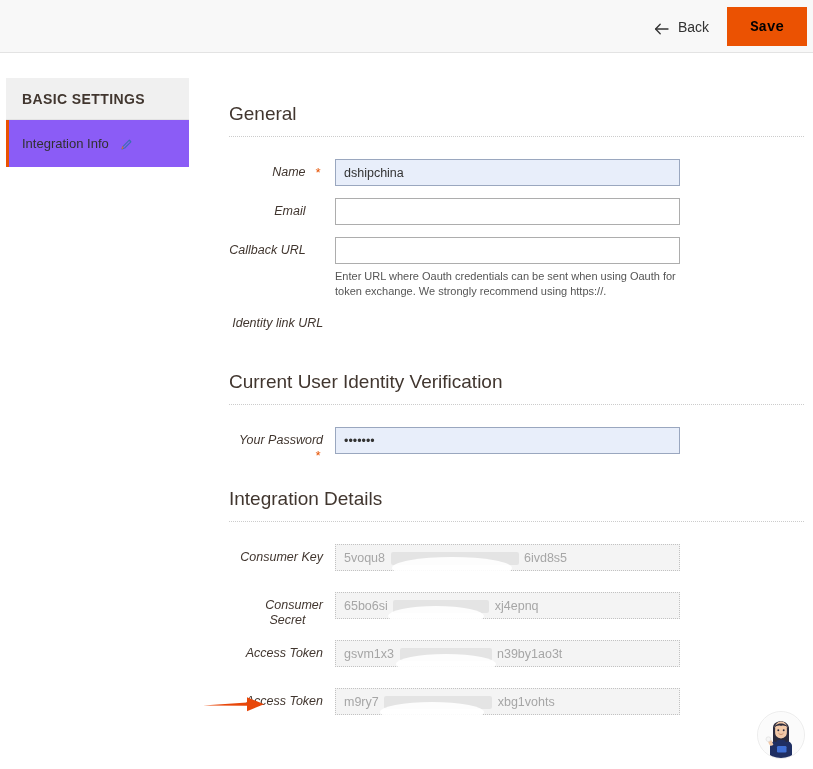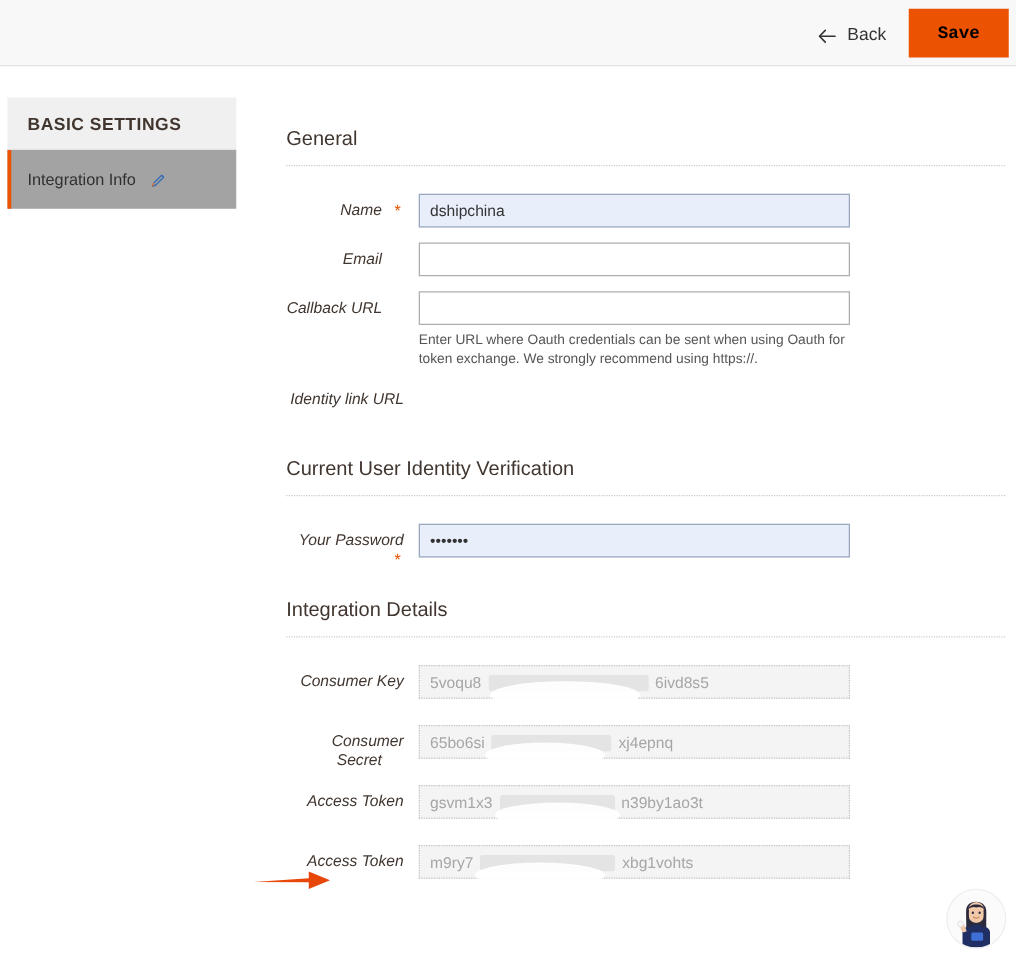--- a/index.html
+++ b/index.html
@@ -67,41 +67,41 @@
     height: 47px;
     display: flex; align-items: center;
     padding-left: 16px;
     font-size: 13px;
     color: #333333;
     background: #f0f0f0;
     cursor: pointer;
     position: relative;
   }
   .sidebar-item.active {
-    background: #a3a3a3;
+    background: #8b5cf6;
     border-left: 3px solid #eb5202;
     padding-left: 13px;
     color: #303030;
   }
   .pencil-icon {
     margin-left: 11px;
     display: inline-block;
     width: 13px; height: 13px;
     position: relative; top: 1px;
   }
 
   
   .content {
     position: absolute;
     left: 229px; top: 78px;
     width: 575px;
   }
   .section { margin-bottom: 0; }
   .section-title {
-    font-size: 16px;
+    font-size: 19px;
     color: #41362f;
     font-weight: normal;
     padding-top: 25px;
     padding-bottom: 11px;
   }
   .section-divider {
     border-top: 1px dotted #cccccc;
     height: 0;
     margin-bottom: 10px;
   }

